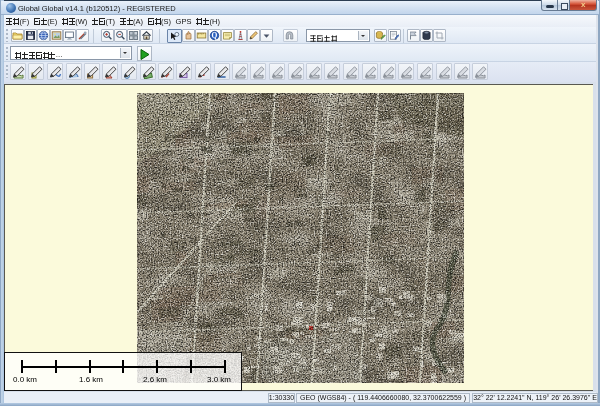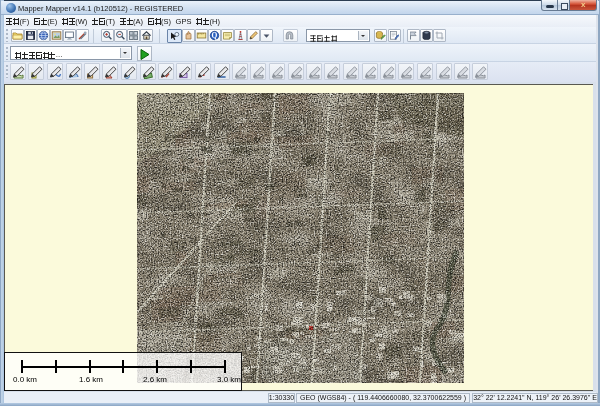--- a/index.html
+++ b/index.html
@@ -51,21 +51,21 @@
 #brd-r{position:absolute;right:0;top:0;width:4px;height:406px;background:linear-gradient(90deg,#dde3ec 0 2px,#8fa7c2 2px)}
 #brd-b{position:absolute;left:0;bottom:0;width:600px;height:3px;background:linear-gradient(#b5cbe3,#8aa5c4)}
 #menu span.m:first-child{margin-left:2px}
 </style></head>
 <body>
 <div id="win">
  <div id="brd-l"></div>
     <div id="brd-r"></div>
  <div id="title">
    <div id="ticon"></div>
-   <div class="txt">Mapper Mapper v14.1 (b120512) - REGISTERED</div>
+   <div class="txt">Global Global v14.1 (b120512) - REGISTERED</div>
  </div>
  <div id="wbtns">
       <div class="wb min"></div>
       <div class="wb res"></div>
       <div class="wb cls"></div>
     </div>
  <div id="menu">
   <span class="m"><i class="cj a"></i><i class="cj b"></i>(F)</span>
   <span class="m"><i class="cj c"></i><i class="cj d"></i>(E)</span>
   <span class="m"><i class="cj b"></i><i class="cj a"></i>(W)</span>
@@ -896,21 +896,21 @@
      <div class="tick" style="left:16px"></div>
         <div class="tick" style="left:50px"></div>
         <div class="tick" style="left:84px"></div>
         <div class="tick" style="left:117px"></div>
         <div class="tick" style="left:151px"></div>
         <div class="tick" style="left:185px"></div>
         <div class="tick" style="left:219px"></div>
      <div class="lbl" style="left:8px">0.0 km</div>
      <div class="lbl" style="left:74px">1.6 km</div>
      <div class="lbl" style="left:138px">2.6 km</div>
-     <div class="lbl" style="left:212px">3.0 km</div>
+     <div class="lbl" style="left:202px">3.0 km</div>
    </div>
  </div>
  <div id="status">
    <div class="pan" style="left:264px;width:27px">1:30330</div>
    <div class="pan" style="left:292px;width:174px">GEO (WGS84) - ( 119.4406660080, 32.3700622559 )</div>
    <div class="pan" style="left:468px;width:126px">32° 22' 12.2241" N, 119° 26' 26.3976" E</div>
  </div>
  <div id="brd-b"></div>
 </div>
 

